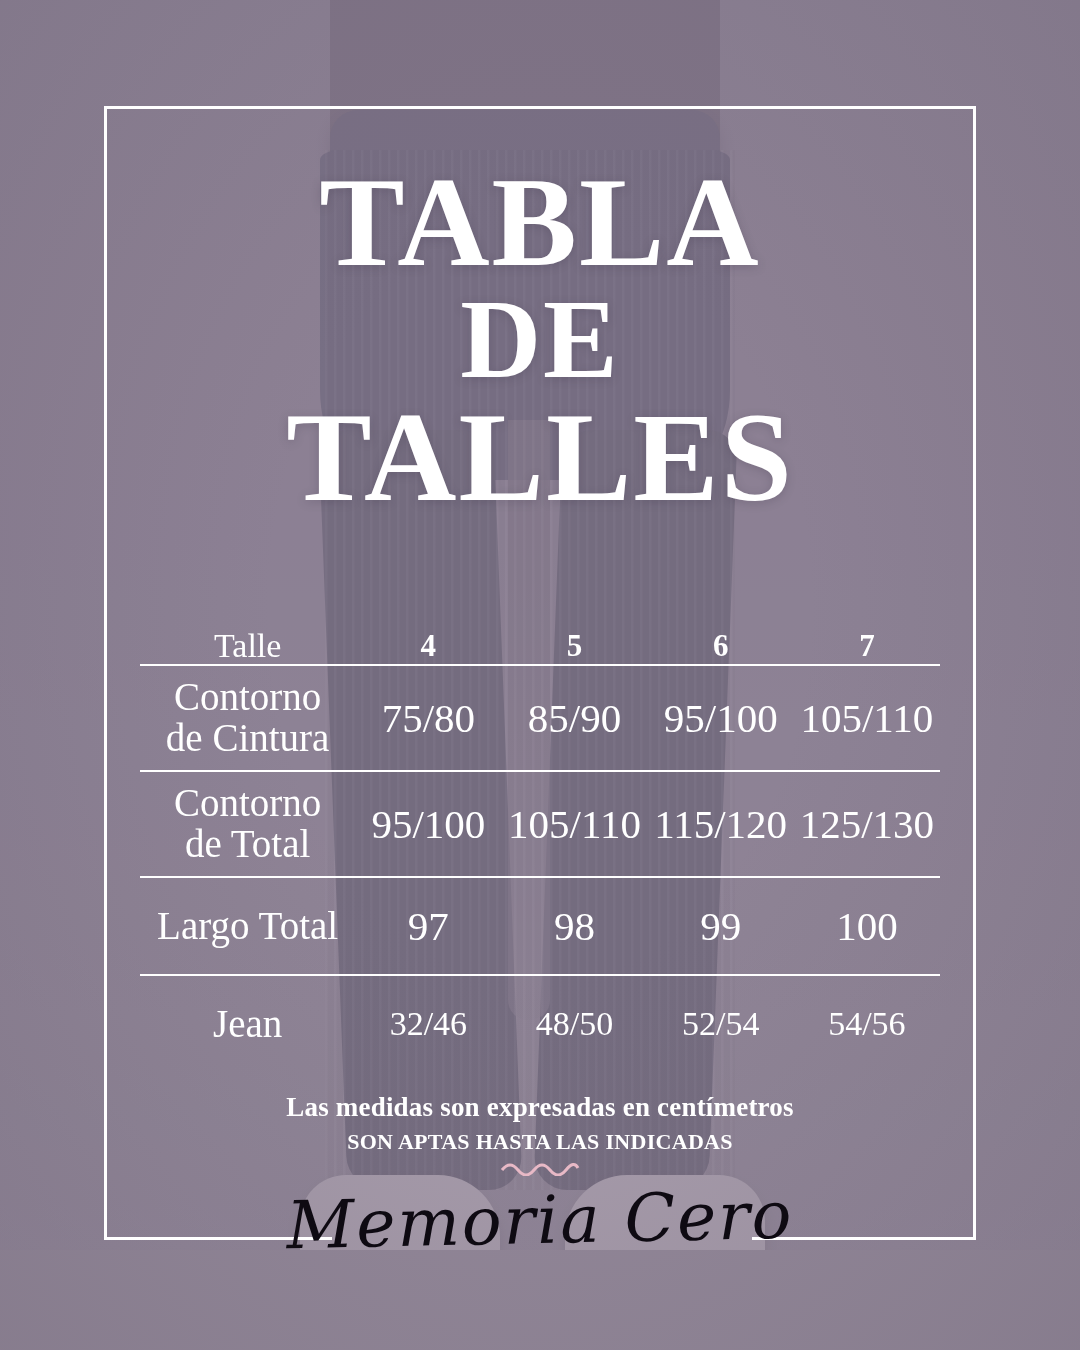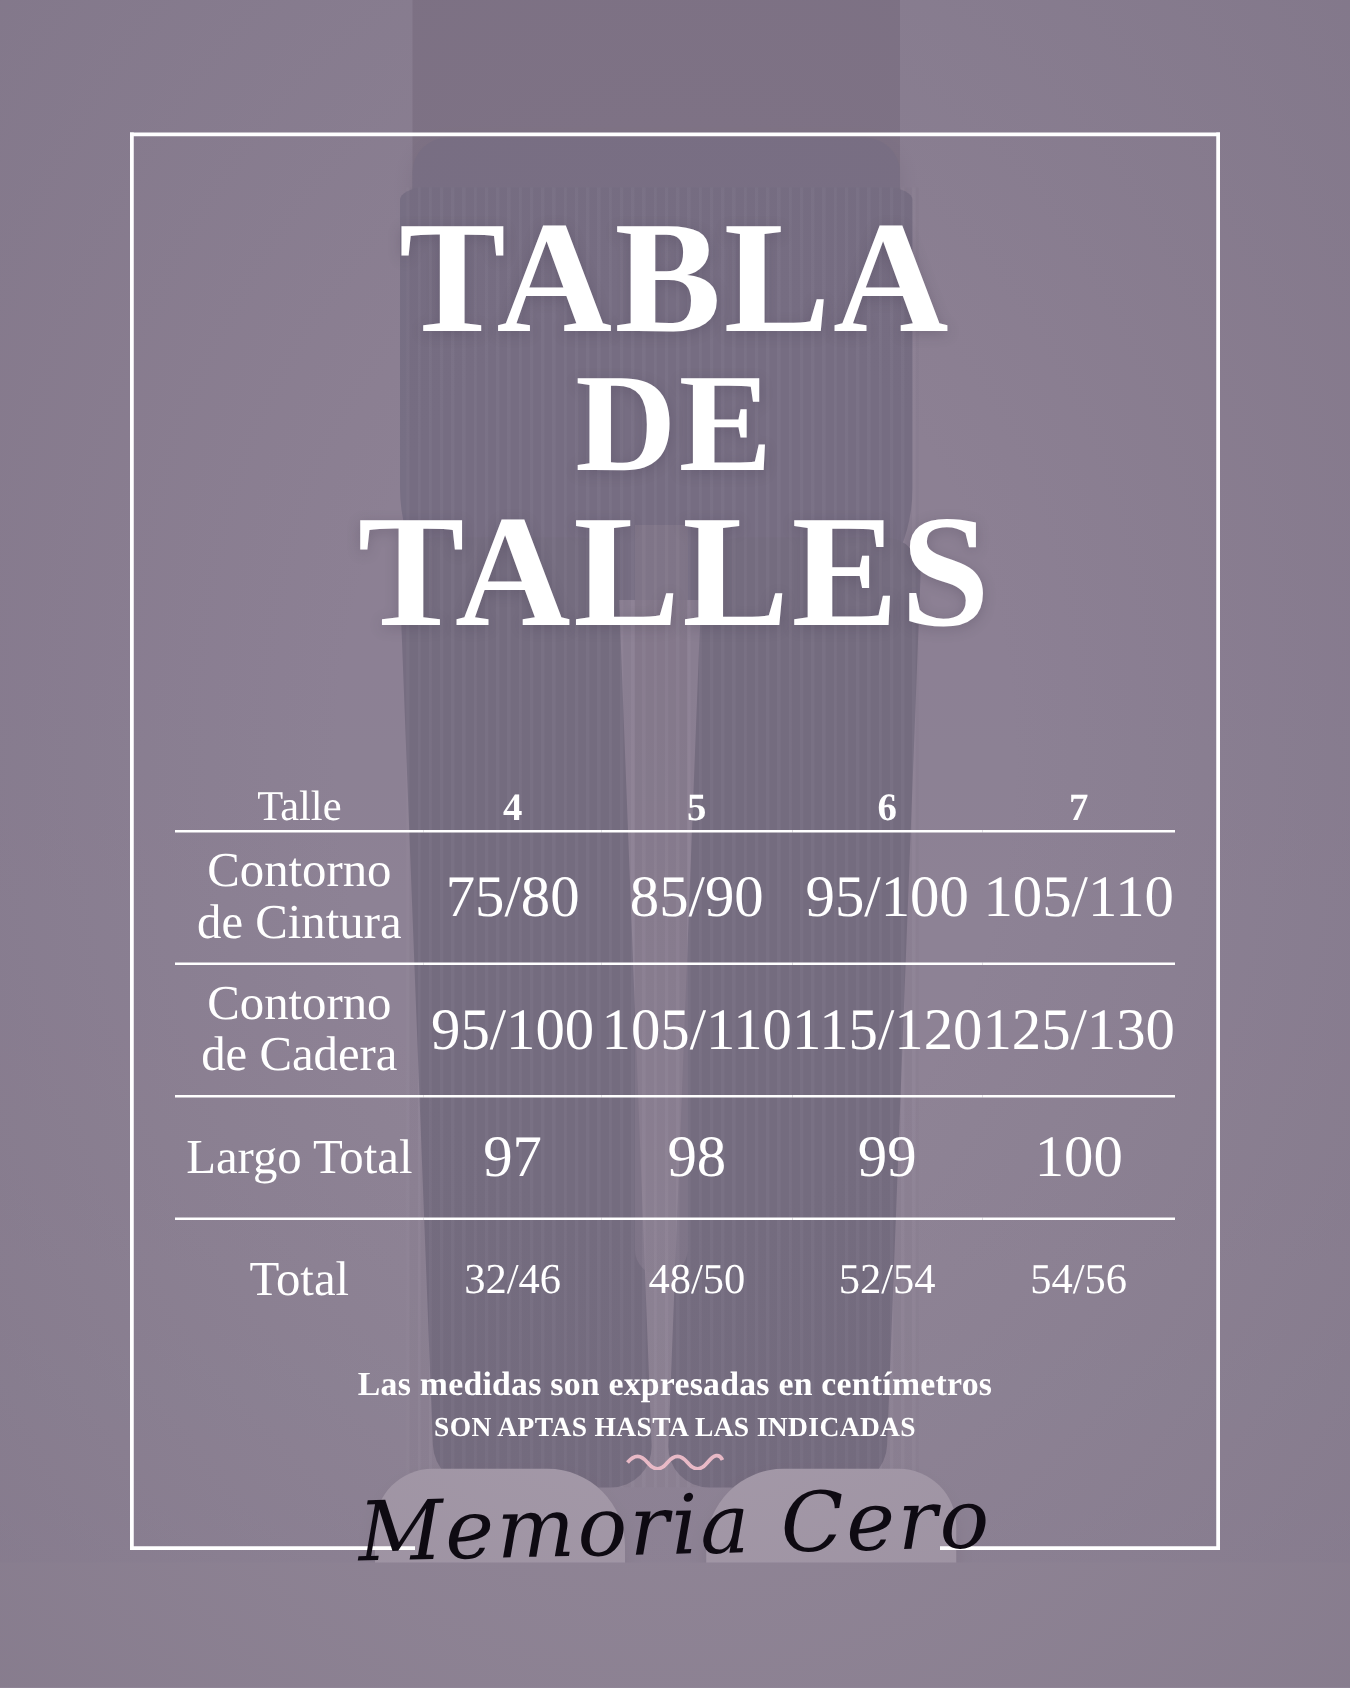--- a/index.html
+++ b/index.html
@@ -221,21 +221,21 @@
     border-top: 2px solid #ffffff;
   }
   .lbl {
     font-size: 39px;
     font-weight: normal;
     line-height: 1.05;
     width: 215px;
     text-align: center;
   }
   .val {
-    font-size: 47px;
+    font-size: 41px;
     width: 146px;
     height: 96px;
   }
   .val.small { font-size: 34px; }
   td.h-tall { height: 104px; }
 
   
   .notes {
     position: absolute;
     left: 0;
@@ -324,38 +324,38 @@
         </td>
         <td class="val">75/80</td>
         <td class="val">85/90</td>
         <td class="val">95/100</td>
         <td class="val">105/110</td>
       </tr>
 
       <tr class="rowline">
         <td class="lbl h-tall">
           <div>Contorno</div>
-          <div>de Cadera</div>
+          <div>de Total</div>
         </td>
         <td class="val">95/100</td>
         <td class="val">105/110</td>
         <td class="val">115/120</td>
         <td class="val">125/130</td>
       </tr>
 
       <tr class="rowline">
         <td class="lbl">Largo Total</td>
         <td class="val">97</td>
         <td class="val">98</td>
         <td class="val">99</td>
         <td class="val">100</td>
       </tr>
 
       <tr class="rowline">
-        <td class="lbl">Total</td>
+        <td class="lbl">Jean</td>
         <td class="val small">32/46</td>
         <td class="val small">48/50</td>
         <td class="val small">52/54</td>
         <td class="val small">54/56</td>
       </tr>
     </tbody>
       </table>
   </div>
 
   <div class="notes">

